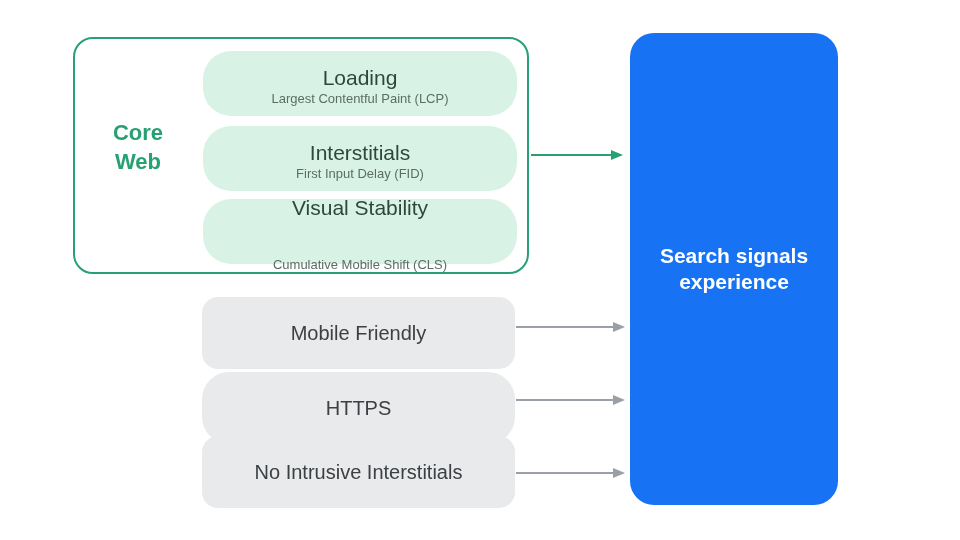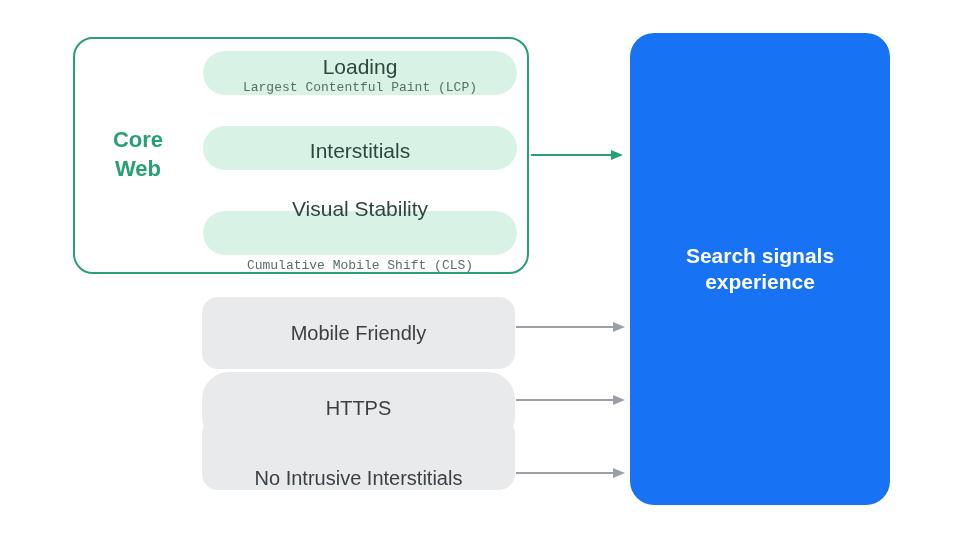--- a/index.html
+++ b/index.html
@@ -21,69 +21,69 @@
   
   .cwv-container{
     position:absolute;left:73px;top:37px;width:456px;height:237px;
     border:2px solid var(--green);border-radius:20px;background:#ffffff;
   }
 
   
   .cwv-label{
     position:absolute;left:73px;top:118px;width:130px;
     text-align:center;color:var(--green);
-    font-size:22px;font-weight:700;line-height:29px;margin-top:7px;
+    font-size:22px;font-weight:700;line-height:29px;
   }
 
   
   .pill{
-    position:absolute;left:203px;width:314px;height:44px;border-radius:28px;
+    position:absolute;left:203px;width:314px;height:65px;border-radius:28px;
     background:var(--green-light);
     display:flex;flex-direction:column;align-items:center;justify-content:center;
     padding-top:5px;
   }
   .pill .title{
     color:var(--heading-dark);font-size:21px;font-weight:500;line-height:24px;
   }
   .pill .subtitle{
-    color:var(--subtitle-gray);font-size:13px;line-height:17px;font-family:Liberation Mono, monospace;
+    color:var(--subtitle-gray);font-size:13px;line-height:17px;
   }
   .pill-1{top:51px;}
   .pill-2{top:126px;}
-  .pill-3{top:211px;gap:36px;}
+  .pill-3{top:199px;gap:36px;}
 
   
   .gray-pill{
     position:absolute;left:202px;width:313px;height:72px;border-radius:16px;
     background:var(--gray-light);
     display:flex;align-items:center;justify-content:center;
     color:var(--gray-text);font-size:20px;font-weight:400;
   }
   .gray-1{top:297px;}
   .gray-2{top:372px;border-radius:27px;}
-  .gray-3{top:418px;align-items:flex-end;}
+  .gray-3{top:436px;}
 
   
   .arrow{position:absolute;height:2px;}
   .arrow::after{
     content:'';position:absolute;left:100%;top:-4px;width:0;height:0;
     border-top:5px solid transparent;border-bottom:5px solid transparent;
     border-left-width:12px;border-left-style:solid;
   }
   .arrow-green{background:var(--green);left:531px;top:154px;width:80px;}
   .arrow-green::after{border-left-color:var(--green);}
   .arrow-gray{background:var(--arrow-gray);left:516px;width:97px;}
   .arrow-gray::after{border-left-color:var(--arrow-gray);}
   .ag-1{top:326px;}
   .ag-2{top:399px;}
   .ag-3{top:472px;}
 
   
   .blue-panel{
-    position:absolute;left:630px;top:33px;width:260px;height:472px;border-radius:24px;
+    position:absolute;left:630px;top:33px;width:208px;height:472px;border-radius:24px;
     background:var(--blue);
     display:flex;flex-direction:column;align-items:center;justify-content:center;
     color:var(--white);font-size:21px;font-weight:700;line-height:26px;text-align:center;
   }
 </style>
 </head>
 <body>
 
 <div id="canvas">
 
@@ -94,20 +94,21 @@
     <div>Web</div>
   </div>
 
   <div class="pill pill-1">
     <div class="title">Loading</div>
     <div class="subtitle">Largest Contentful Paint (LCP)</div>
   </div>
 
   <div class="pill pill-2">
     <div class="title">Interstitials</div>
+    <div class="subtitle">First Input Delay (FID)</div>
   </div>
 
   <div class="pill pill-3">
     <div class="title">Visual Stability</div>
     <div class="subtitle">Cumulative Mobile Shift (CLS)</div>
   </div>
 
   <div class="arrow arrow-green"></div>
   <div class="arrow arrow-gray ag-1"></div>
   <div class="arrow arrow-gray ag-2"></div>

